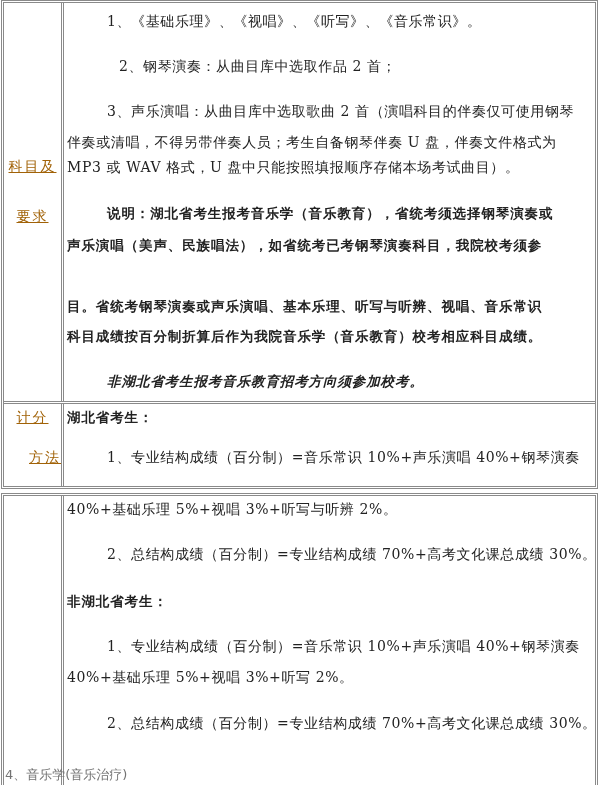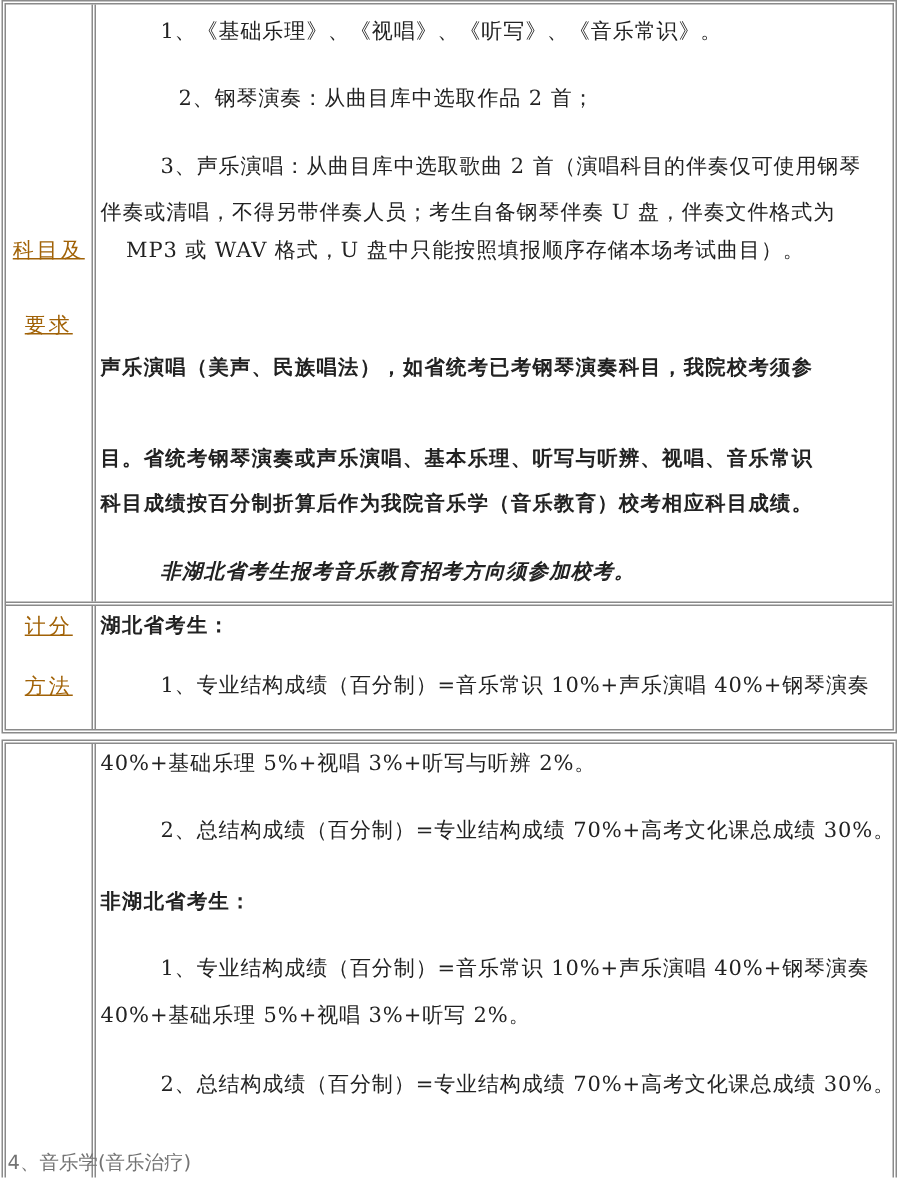--- a/index.html
+++ b/index.html
@@ -27,33 +27,34 @@
   <div class="row" style="top:0; height:398px;">
     <div class="cell-l">
       <div class="lbl" style="top:155px;">科目及</div>
       <div class="lbl" style="top:205px;">要求</div>
     </div>
     <div class="cell-r">
       <div class="ln" style="left:43px; top:10px;">1、《基础乐理》、《视唱》、《听写》、《音乐常识》。</div>
       <div class="ln" style="left:55px; top:55px;text-align:right;">2、钢琴演奏：从曲目库中选取作品 2 首；</div>
       <div class="ln" style="left:43px; top:100px;">3、声乐演唱：从曲目库中选取歌曲 2 首（演唱科目的伴奏仅可使用钢琴</div>
       <div class="ln" style="left:3px; top:131px;">伴奏或清唱，不得另带伴奏人员；考生自备钢琴伴奏 U 盘，伴奏文件格式为</div>
-      <div class="ln" style="left:20px; top:156px;">MP3 或 WAV 格式，U 盘中只能按照填报顺序存储本场考试曲目）。</div>
+      <div class="ln" style="left:3px; top:156px;">MP3 或 WAV 格式，U 盘中只能按照填报顺序存储本场考试曲目）。</div>
+      <div class="ln b" style="left:43px; top:202px;">说明：湖北省考生报考音乐学（音乐教育），省统考须选择钢琴演奏或</div>
       <div class="ln b" style="left:3px; top:234px;">声乐演唱（美声、民族唱法），如省统考已考钢琴演奏科目，我院校考须参</div>
       <div class="ln b" style="left:3px; top:295px;">目。省统考钢琴演奏或声乐演唱、基本乐理、听写与听辨、视唱、音乐常识</div>
       <div class="ln b" style="left:3px; top:325px;">科目成绩按百分制折算后作为我院音乐学（音乐教育）校考相应科目成绩。</div>
       <div class="ln b" style="left:43px; top:370px;font-style:italic;">非湖北省考生报考音乐教育招考方向须参加校考。</div>
     </div>
   </div>
   <div class="hsep" style="top:398px;"></div>
 
   <div class="row" style="top:401px; bottom:0;">
     <div class="cell-l">
       <div class="lbl" style="top:5px;">计分</div>
-      <div class="lbl" style="top:45px;">方法</div>
+      <div class="lbl" style="top:45px;text-align:right;">方法</div>
     </div>
     <div class="cell-r">
       <div class="ln b" style="left:3px; top:5px;">湖北省考生：</div>
       <div class="ln" style="left:43px; top:45px;">1、专业结构成绩（百分制）=音乐常识 10%+声乐演唱 40%+钢琴演奏</div>
     </div>
   </div>
 </div>
 
 <div class="tbl t2">
   <div class="row" style="top:0; bottom:0;">

